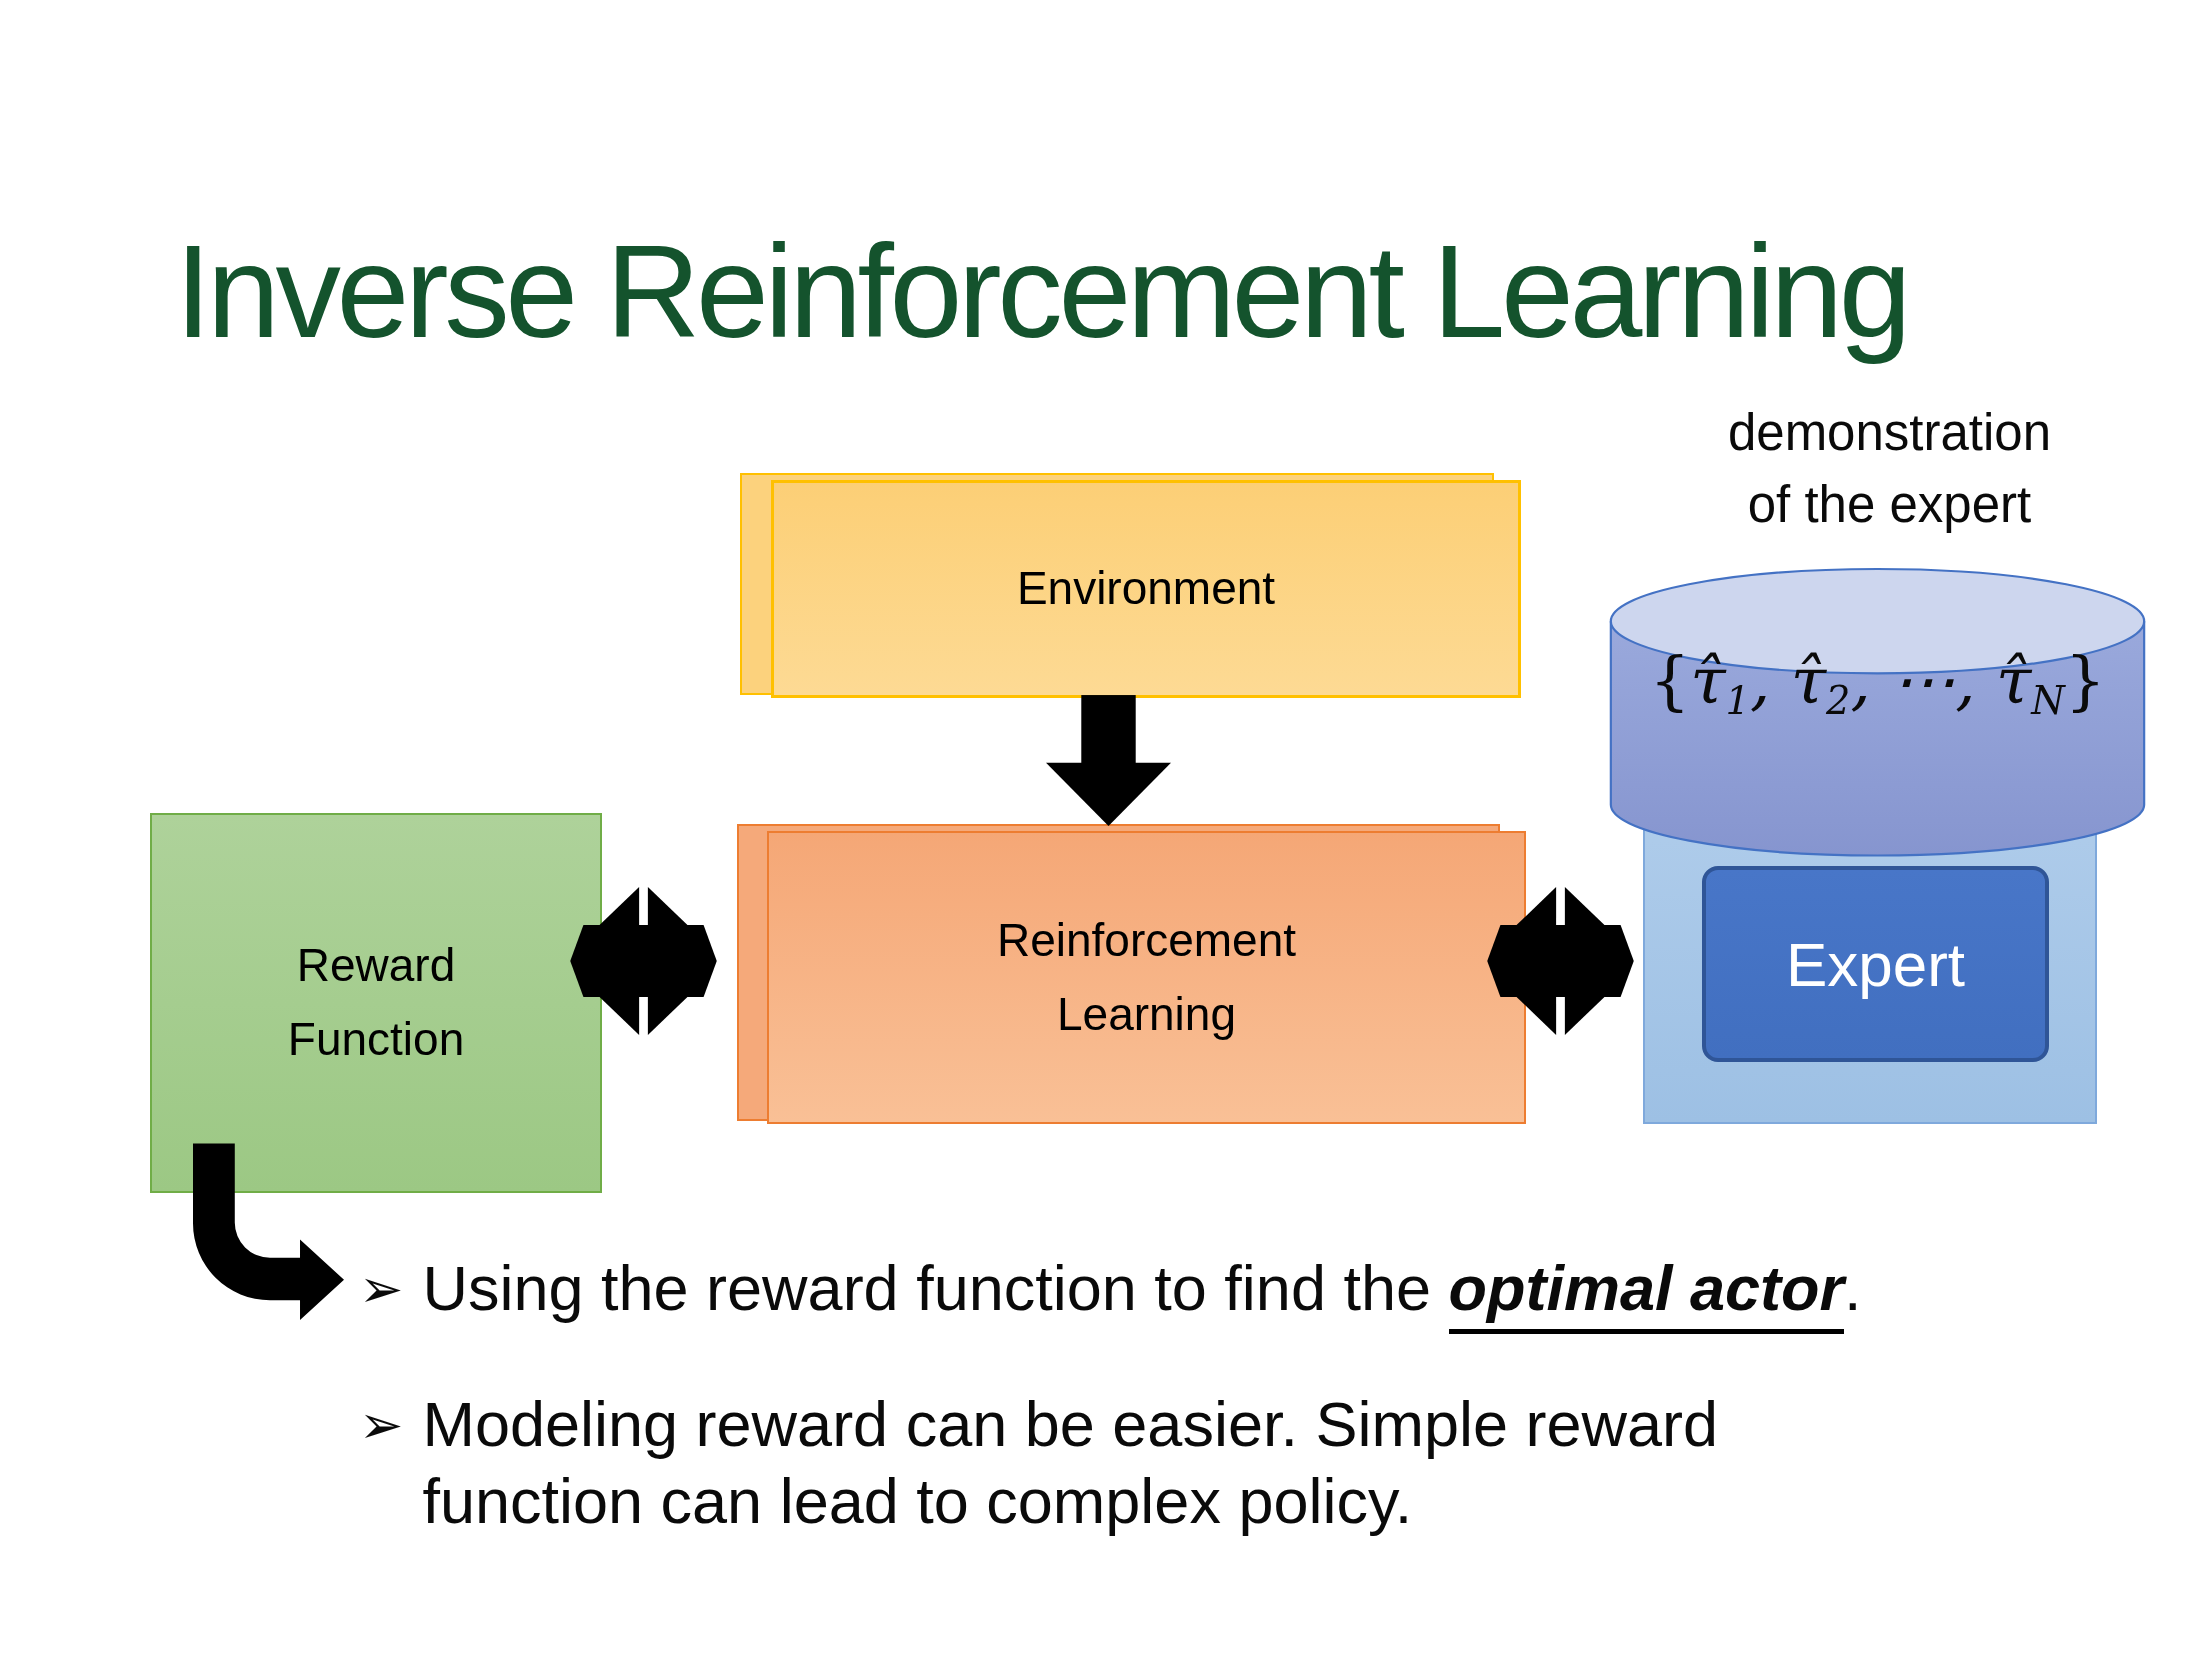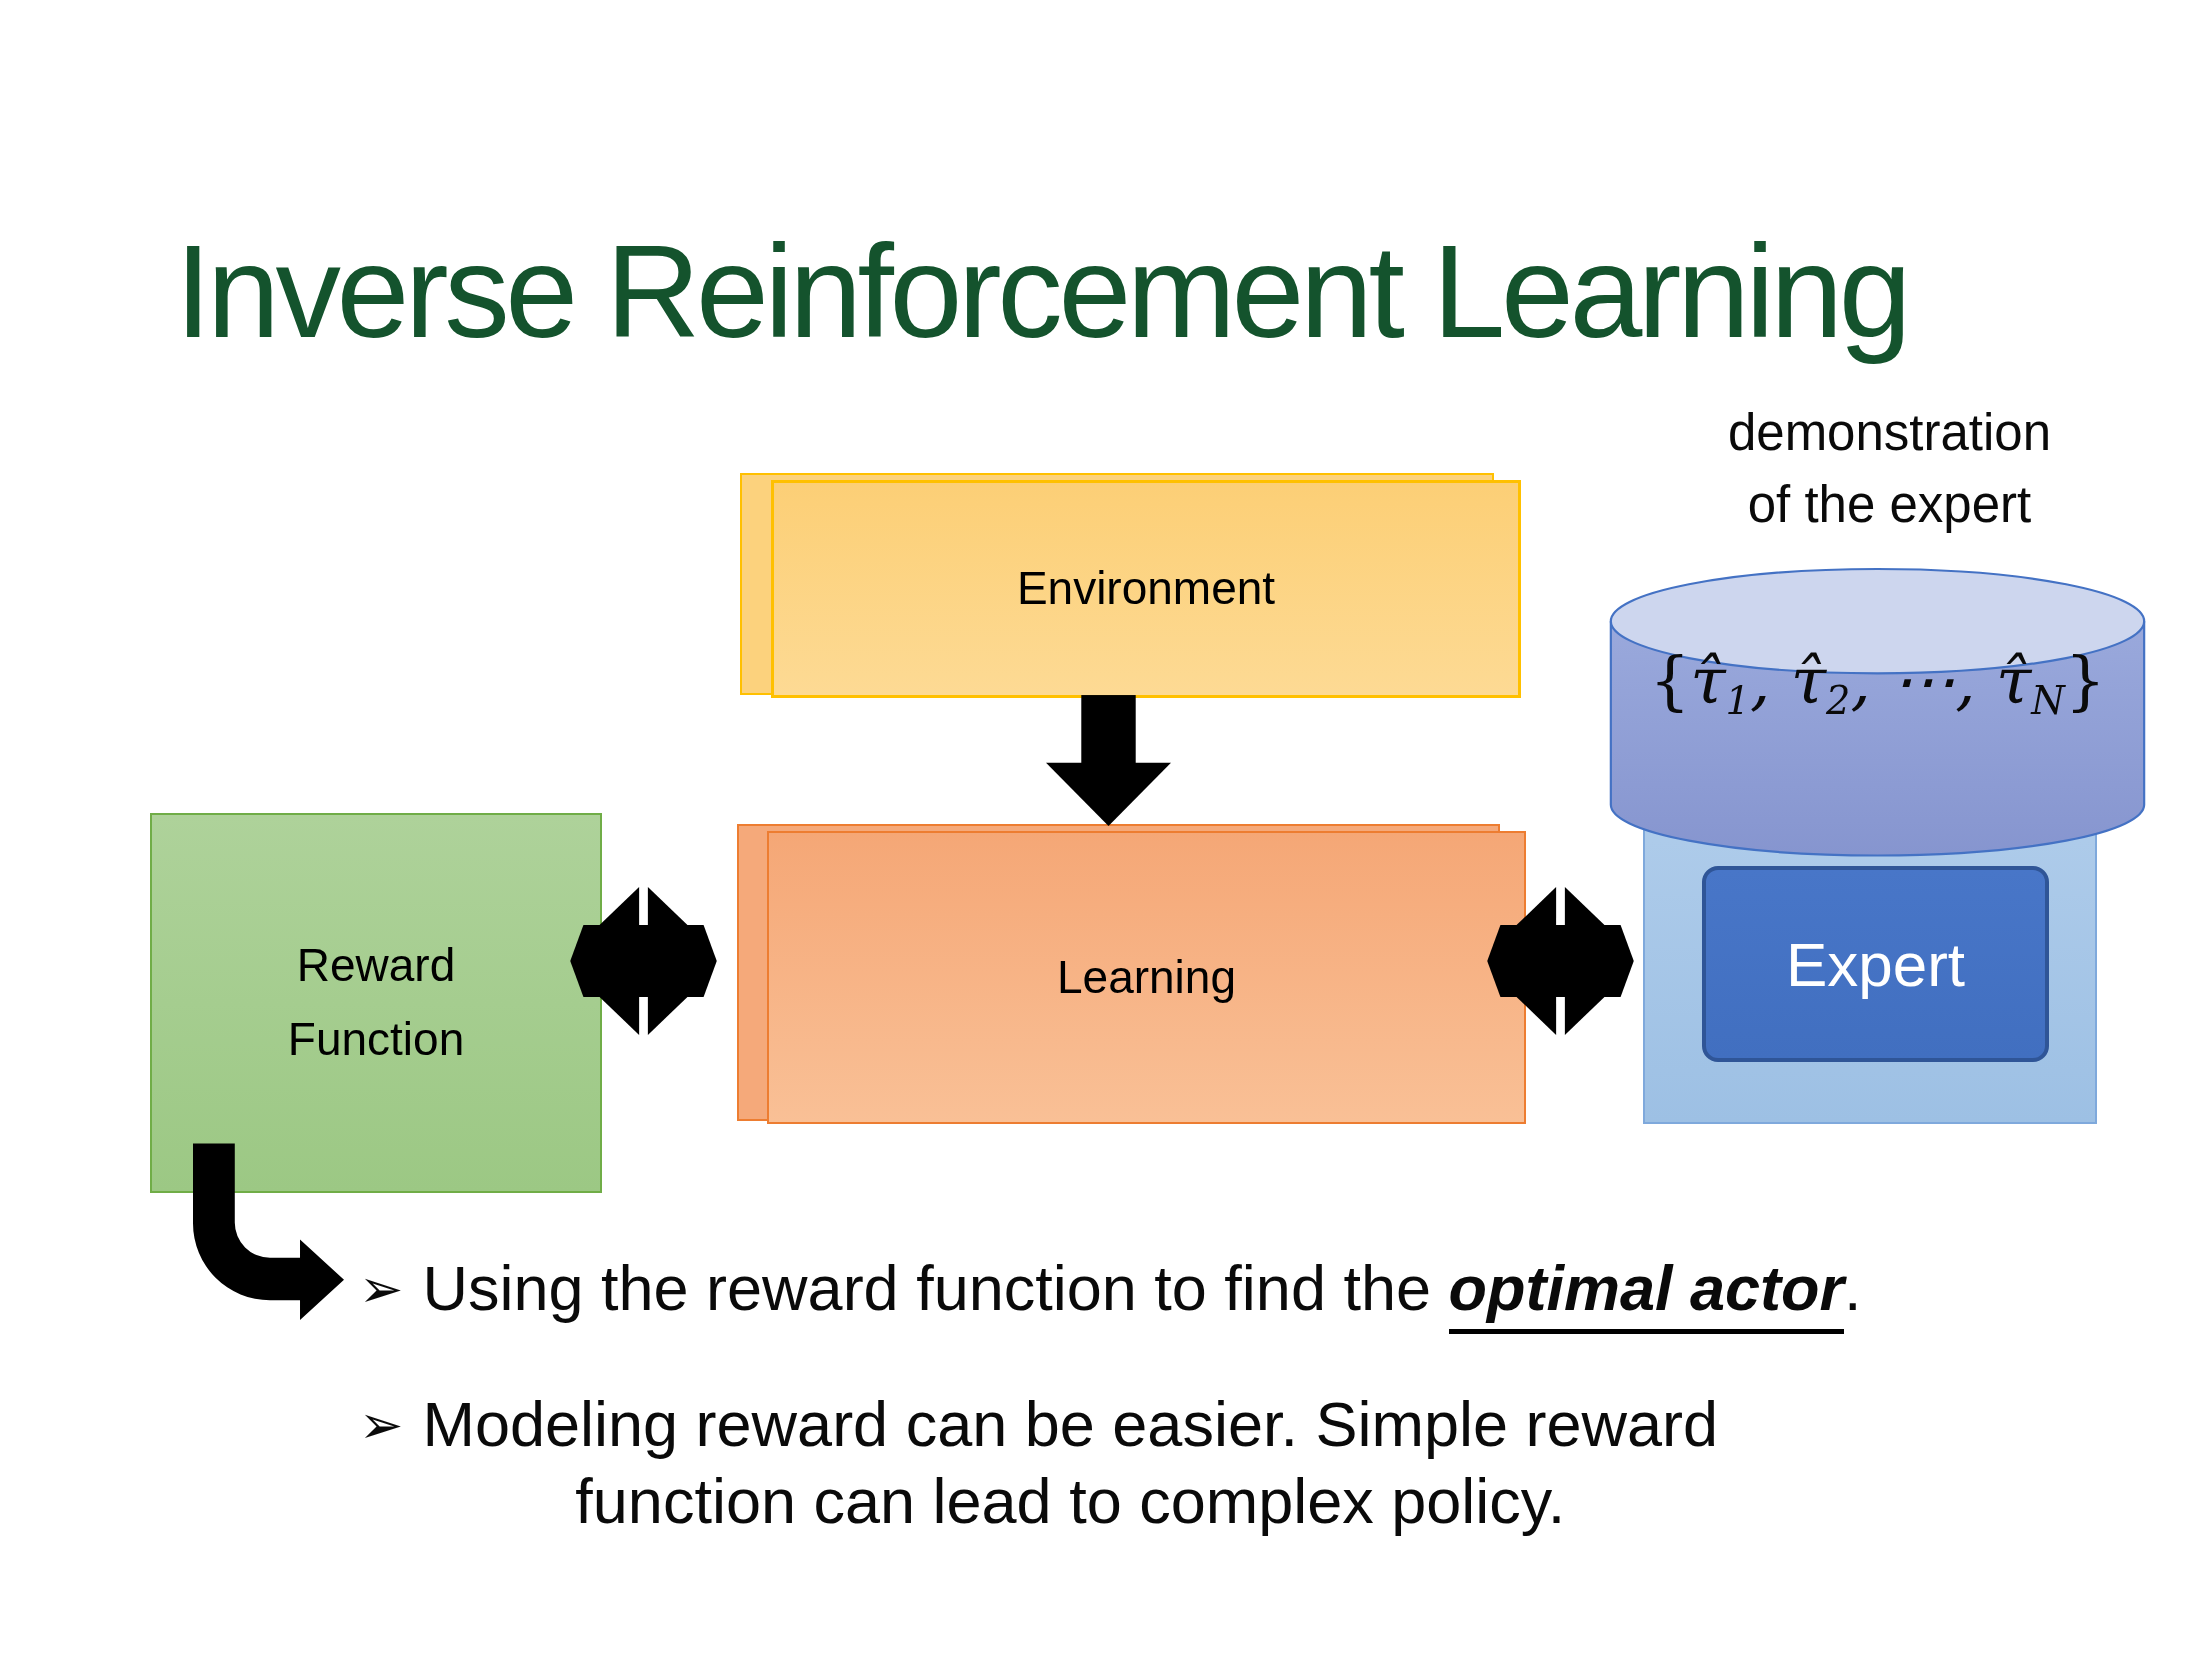--- a/index.html
+++ b/index.html
@@ -146,21 +146,21 @@
   .bullet-1 { left: 359px; top: 1250px; }
   .bullet-2 { left: 359px; top: 1386px; }
   .bullet-marker {
     font-family: "DejaVu Sans", sans-serif;
     font-size: 53px;
     line-height: 1;
     margin-top: 11.8px;
     margin-right: 19px;
     flex: 0 0 auto;
   }
-  .bullet-text { white-space: nowrap; text-align: center; }
+  .bullet-text { white-space: nowrap; }
   .emph {
     font-weight: bold;
     font-style: italic;
     border-bottom: 5.1px solid #000;
     padding-bottom: 5.9px;
   }
 </style>
 </head>
 <body>
 
@@ -183,20 +183,21 @@
     <polygon points="0,92 170,92 85,178" fill="#000000"></polygon>
   </svg>
 
   <div class="abs dbox reward-box">
     <div>Reward</div>
     <div>Function</div>
   </div>
 
   <div class="abs rl-shadow"></div>
   <div class="abs dbox rl-box">
+    <div>Reinforcement</div>
     <div>Learning</div>
   </div>
 
   <svg class="abs arrow-svg xchg-left" viewBox="0 0 200 202" xmlns="http://www.w3.org/2000/svg">
     <polygon points="0,101 18,52 182,52 200,101 182,150 18,150" fill="#000000"></polygon>
     <polygon points="40,52 94,0 94,52" fill="#000000"></polygon>
     <polygon points="106,0 160,52 106,52" fill="#000000"></polygon>
     <polygon points="40,150 94,150 94,202" fill="#000000"></polygon>
     <polygon points="106,150 160,150 106,202" fill="#000000"></polygon>
   </svg>

